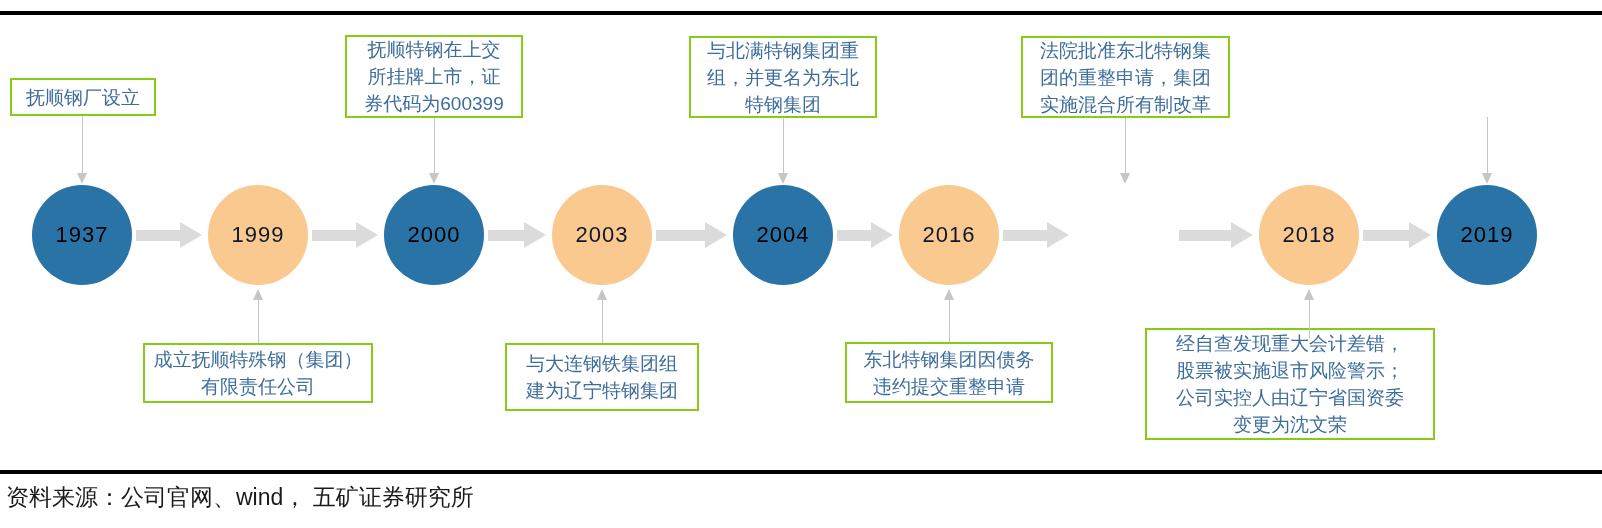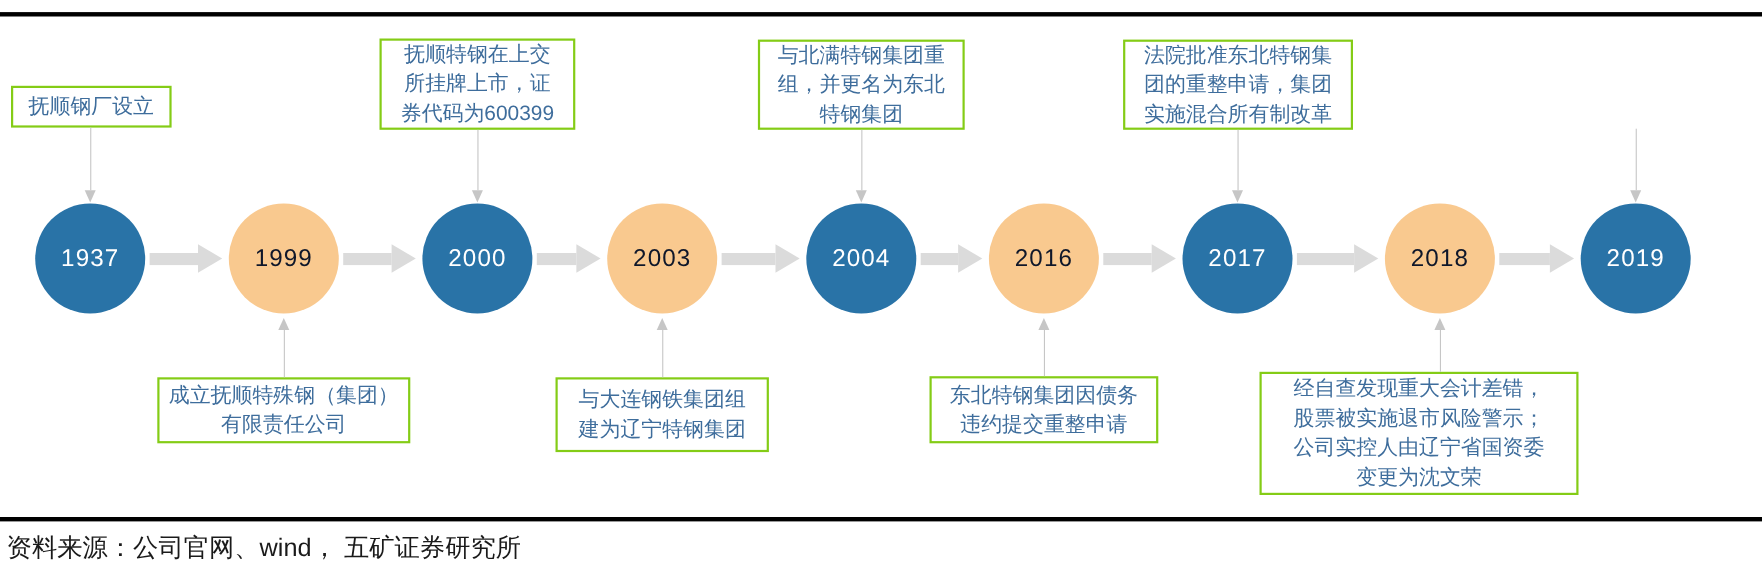--- a/index.html
+++ b/index.html
@@ -11,21 +11,21 @@
   .rule-top{top:11px;}
   .rule-bottom{top:470px;}
   .source{
     position:absolute;left:6px;top:482px;font-size:23px;color:#1a1a1a;white-space:nowrap;
   }
   .node{
     position:absolute;width:100px;height:100px;border-radius:50%;top:185px;
     display:flex;align-items:center;justify-content:center;
     font-size:22px;letter-spacing:1px;
   }
-  .node-blue{background:#2973A7;color:#ffffff;}
+  .node-blue{background:#2973A7;color:#000000;}
   .node-orange{background:#F9C98F;color:#0f172a;}
   .flow{
     position:absolute;top:222px;height:26px;display:flex;align-items:center;
   }
   .flow-bar{flex:1;height:11px;background:#DBDBDB;}
   .flow-head{
     width:0;height:0;border-top:13px solid transparent;border-bottom:13px solid transparent;
     border-left:22px solid #DBDBDB;
   }
   .vline{position:absolute;width:1px;background:#C6C6C6;}
@@ -53,21 +53,20 @@
 
   <div class="rule rule-top"></div>
   <div class="rule rule-bottom"></div>
 
   <div class="node node-blue" style="left:32px;">1937</div>
   <div class="node node-orange" style="left:208px;">1999</div>
   <div class="node node-blue" style="left:384px;">2000</div>
   <div class="node node-orange" style="left:552px;">2003</div>
   <div class="node node-blue" style="left:733px;">2004</div>
   <div class="node node-orange" style="left:899px;">2016</div>
-  <div class="node node-blue" style="left:1075px;">2017</div>
   <div class="node node-orange" style="left:1259px;">2018</div>
   <div class="node node-blue" style="left:1437px;">2019</div>
 
   <div class="flow" style="left:136px;width:66px;">
       <div class="flow-bar"></div>
       <div class="flow-head"></div>
     </div>
   <div class="flow" style="left:312px;width:66px;">
       <div class="flow-bar"></div>
       <div class="flow-head"></div>
@@ -107,21 +106,21 @@
   <div class="event-box" style="left:1021px;top:36px;width:209px;height:82px;">法院批准东北特钢集
 团的重整申请，集团
 实施混合所有制改革</div>
 
   <div class="event-box" style="left:143px;top:343px;width:230px;height:60px;">成立抚顺特殊钢（集团）
 有限责任公司</div>
   <div class="event-box" style="left:505px;top:343px;width:194px;height:68px;">与大连钢铁集团组
 建为辽宁特钢集团</div>
   <div class="event-box" style="left:845px;top:342px;width:208px;height:61px;">东北特钢集团因债务
 违约提交重整申请</div>
-  <div class="event-box" style="left:1145px;top:338px;width:290px;height:112px;">经自查发现重大会计差错，
+  <div class="event-box" style="left:1145px;top:328px;width:290px;height:112px;">经自查发现重大会计差错，
 股票被实施退市风险警示；
 公司实控人由辽宁省国资委
 变更为沈文荣</div>
 
   <div class="vline" style="left:82px;top:116px;height:57px;"></div>
   <div class="vhead-down" style="left:77px;top:173px;"></div>
   <div class="vline" style="left:434px;top:118px;height:55px;"></div>
   <div class="vhead-down" style="left:429px;top:173px;"></div>
   <div class="vline" style="left:783px;top:118px;height:55px;"></div>
   <div class="vhead-down" style="left:778px;top:173px;"></div>

